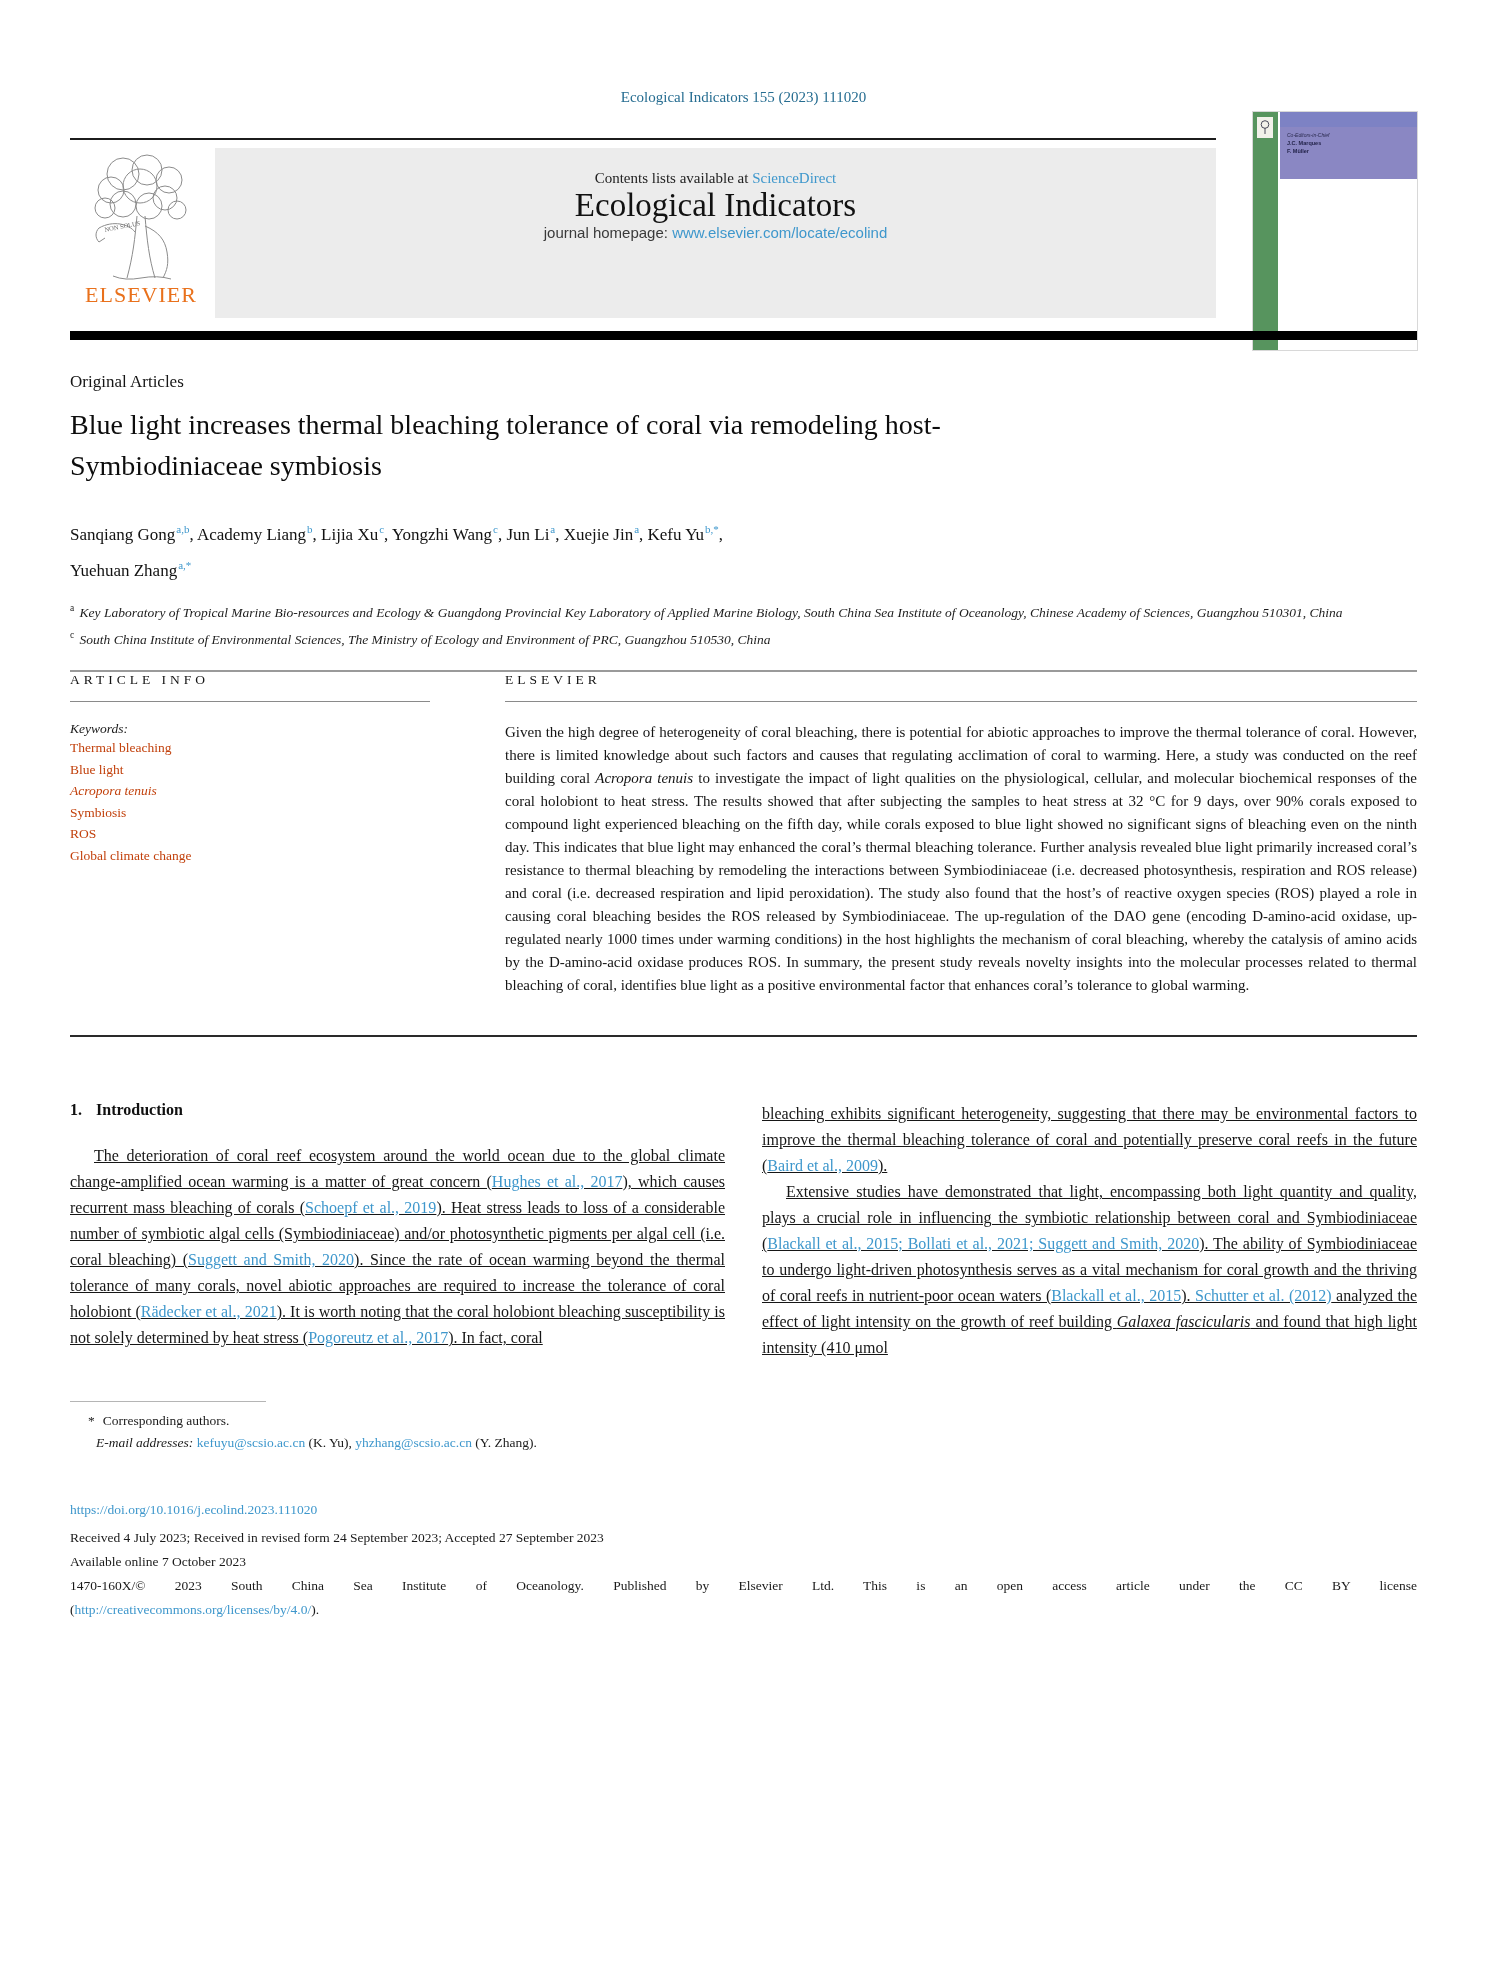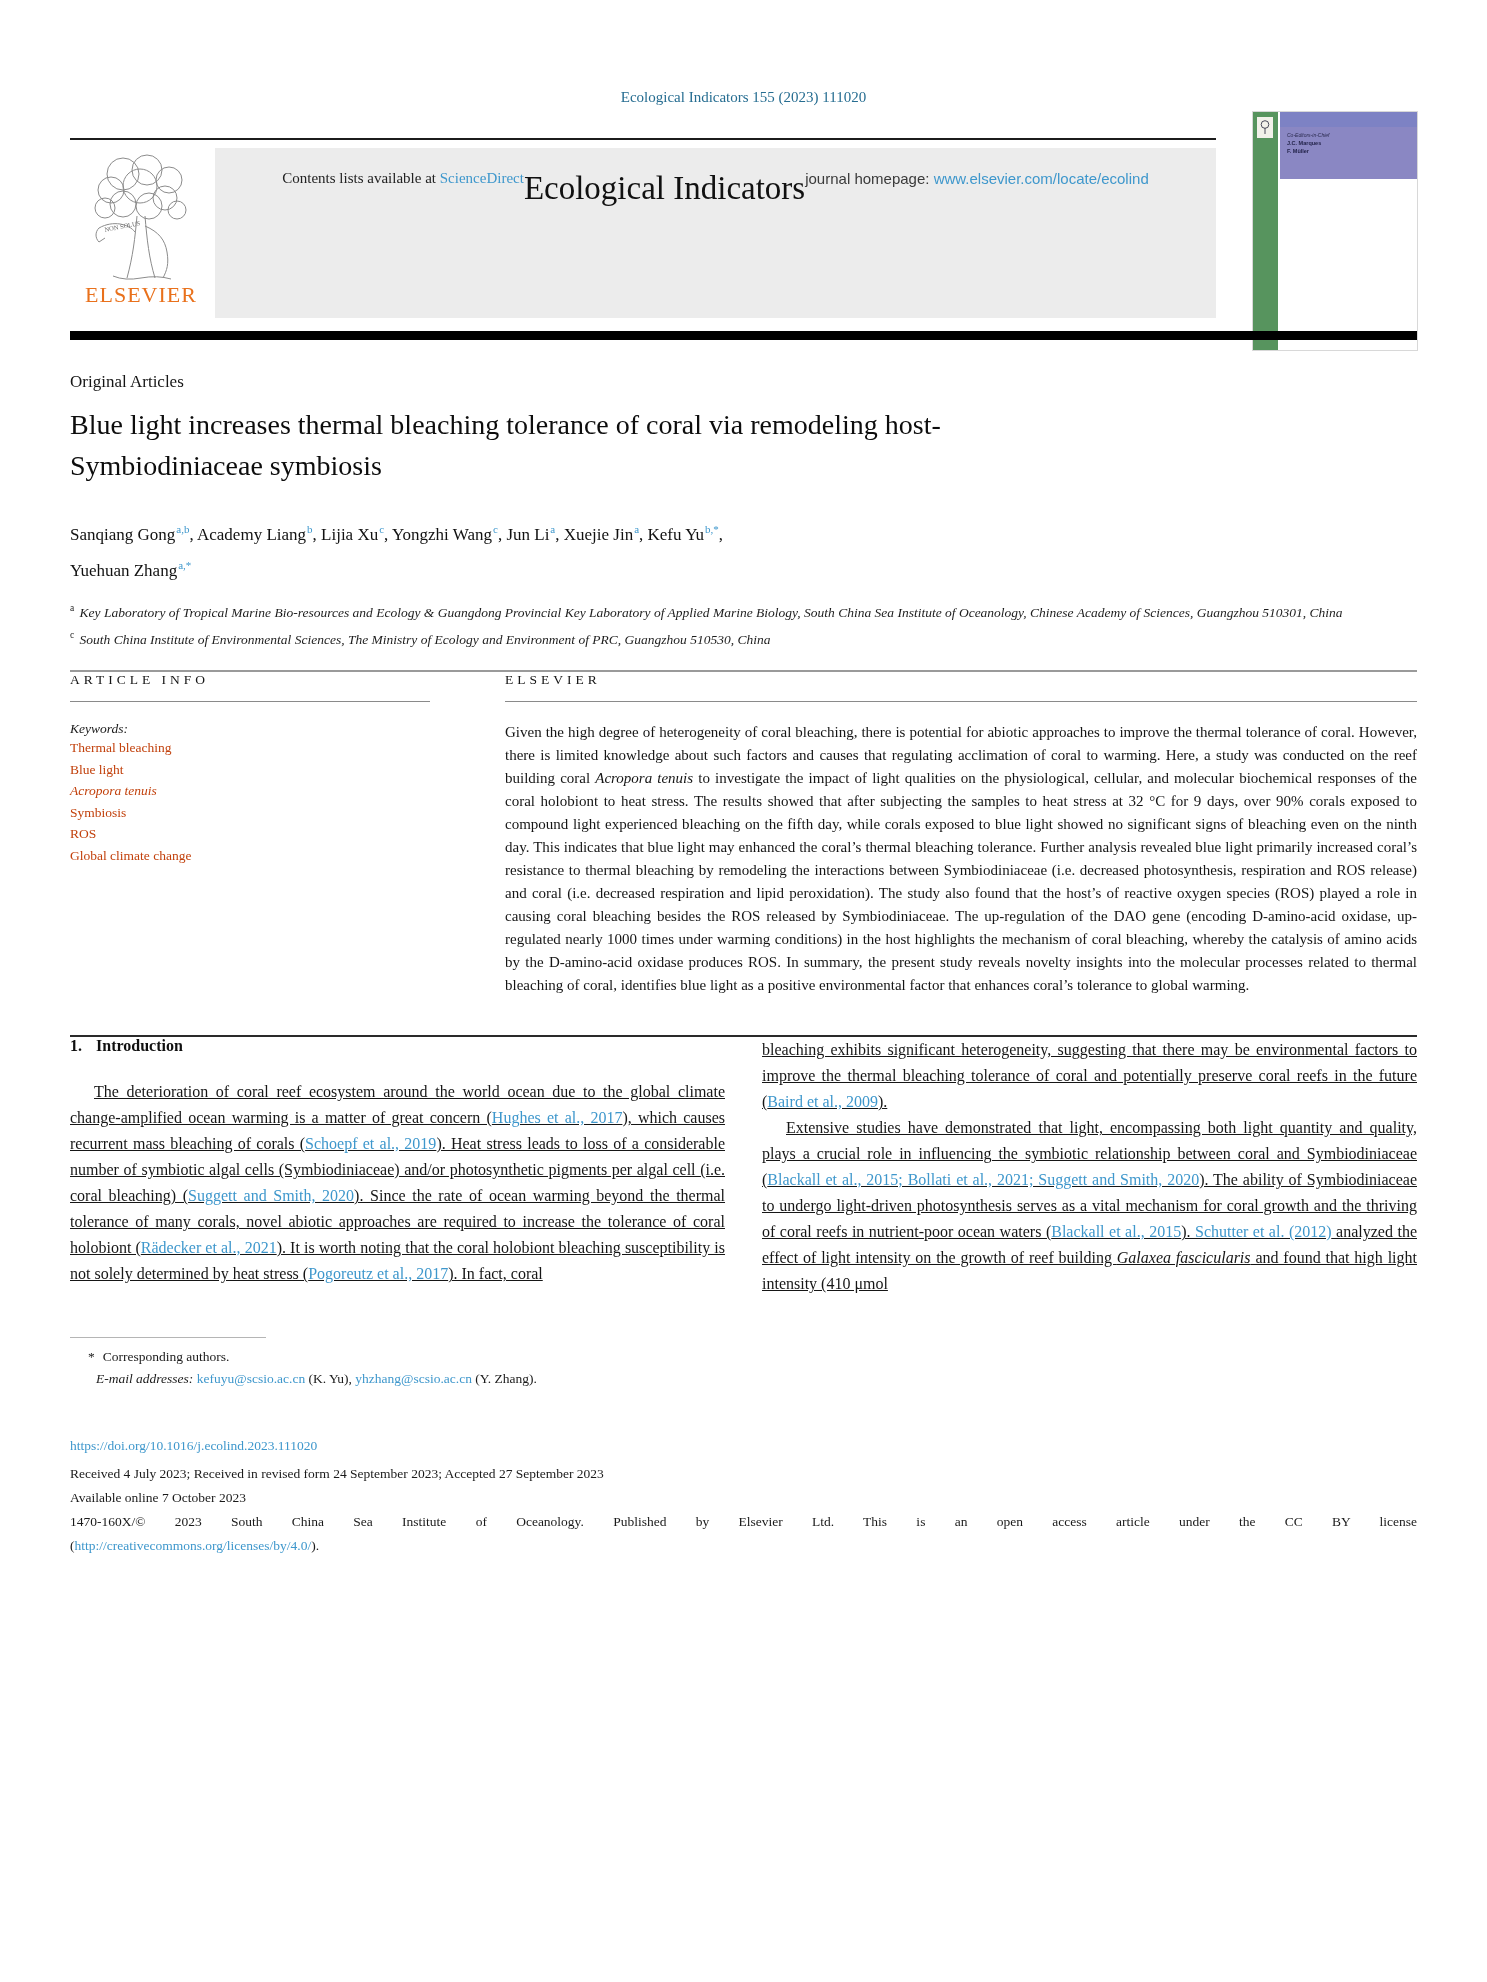--- a/index.html
+++ b/index.html
@@ -15,21 +15,21 @@
   .just{text-align:justify;}
 
   
   .cite-line{padding-top:88px;text-align:center;font-size:15px;color:#266D91;line-height:18px;}
   .header-wrap{position:relative;margin-top:6px;height:238px;}
   .top-rule{position:absolute;top:26px;left:0;width:1146px;border-top:2px solid #1c1c1c;}
   .pub-logo{position:absolute;left:0;top:40px;width:142px;text-align:center;}
   .tree-svg{display:block;margin:0 auto;}
   .pub-wordmark{margin-top:2px;font-size:22px;letter-spacing:1px;color:#E9711C;font-weight:500;}
   .banner{position:absolute;left:145px;top:36px;width:1001px;height:170px;background:#ececec;
-          display:flex;flex-direction:row;justify-content:center;text-align:center;
+          display:flex;flex-direction:column;justify-content:flex-start;text-align:center;
           padding:22px 0 16px;box-sizing:border-box;}
   .banner-contents{font-size:15px;color:#222;}
   .banner-title{font-size:33px;color:#111;}
   .banner-home{font-size:15px;color:#3a3a3a;}
   .black-bar{position:absolute;top:219px;left:0;width:1347px;height:9px;background:#000;}
 
   
   .cover{position:absolute;right:0;top:0;width:164px;height:238px;display:flex;background:#fff;
          box-shadow:0 0 0 1px #d8d8d8;}
   .cover-strip{width:25px;background:#57945e;position:relative;margin-right:2px;}
@@ -68,21 +68,21 @@
   .info-col{width:360px;flex:none;}
   .abs-col{width:912px;flex:none;margin-left:75px;}
   .block-head{font-size:13.5px;letter-spacing:4px;color:#141414;}
   .head-rule{border-top:1.5px solid #8a8a8a;margin-top:13px;}
   .kw-label{margin-top:19px;font-size:13.5px;font-style:italic;}
   .kw{font-size:13.5px;line-height:21.5px;color:#c2410c;}
   .abs-text{margin-top:19px;font-size:15px;line-height:23px;color:#151515;}
   .abs-bottom-rule{margin-top:38px;border-top:2px solid #2a2a2a;}
 
   
-  .body-cols{display:flex;}
+  .body-cols{display:flex;margin-top:64px;}
   .bcol{width:655px;flex:none;}
   .bcol + .bcol{margin-left:37px;}
   .sec-head{font-size:16px;font-weight:bold;color:#101010;}
   .sec-head .num{margin-right:14px;}
   .bpara{font-size:16px;line-height:26px;color:#161616;text-decoration:underline;}
   .bpara.first{margin-top:24px;}
   .ind{text-indent:24px;}
 
   
   .footnote{margin-top:40px;width:660px;}

